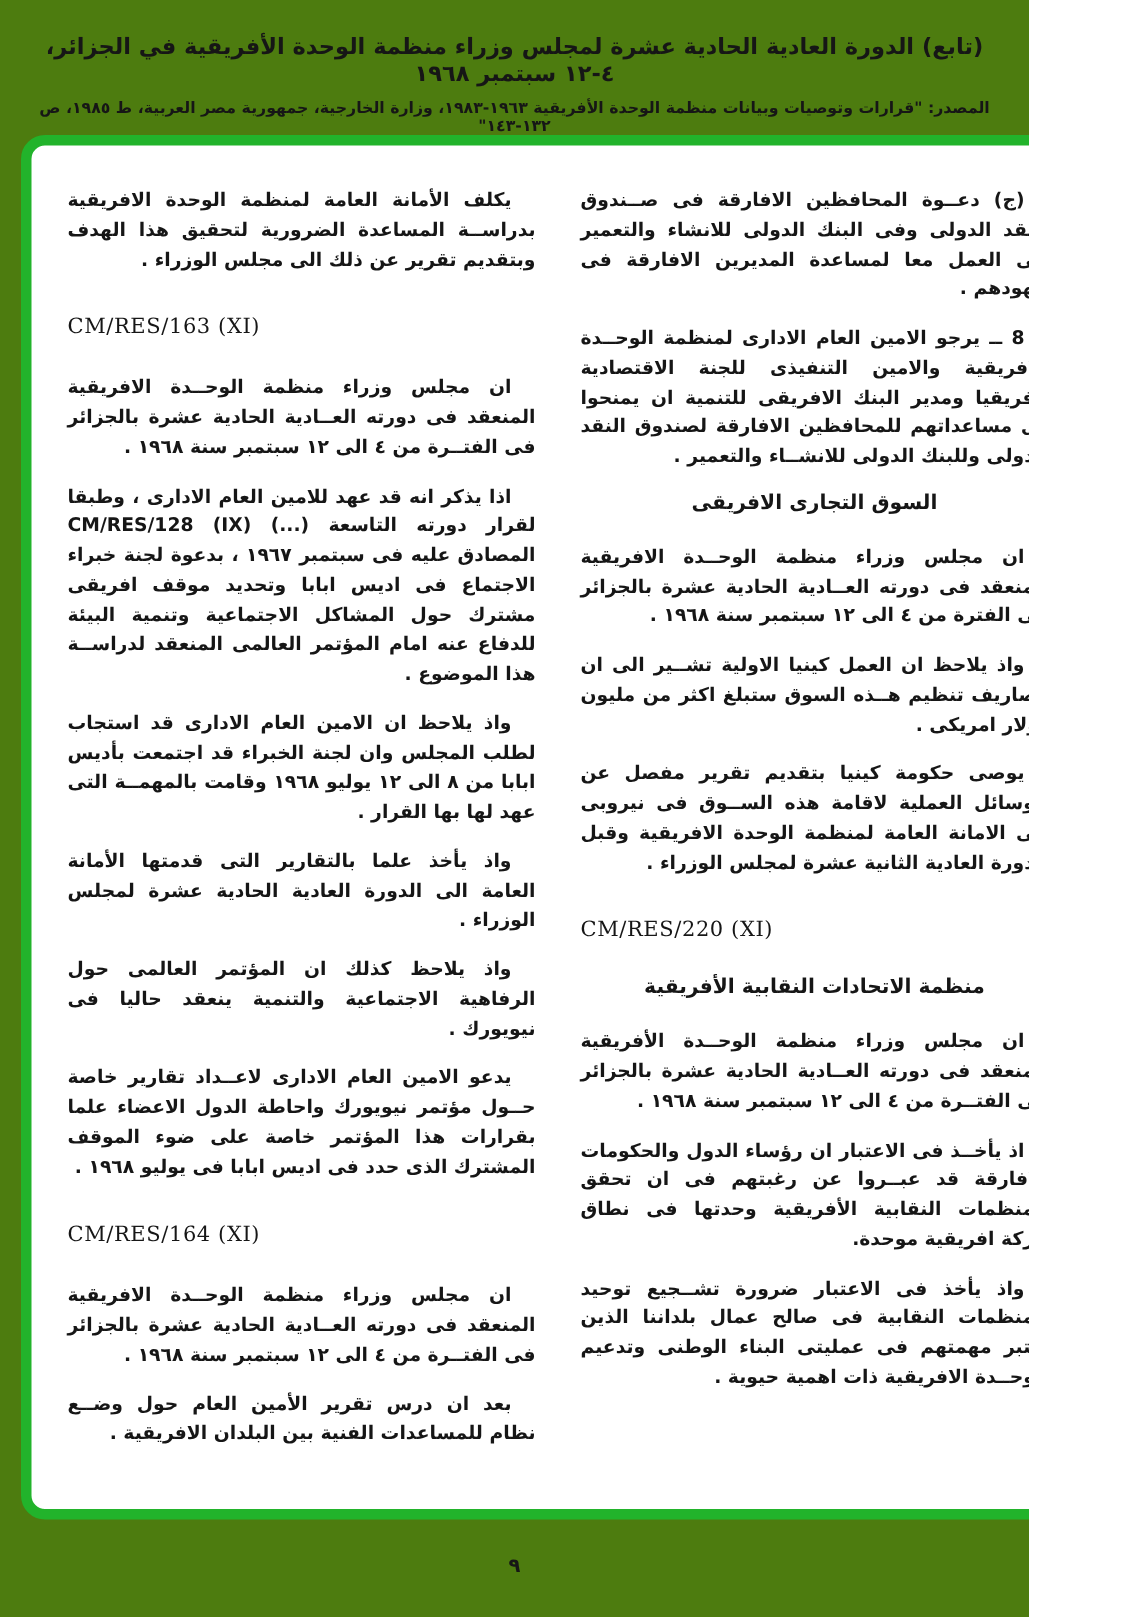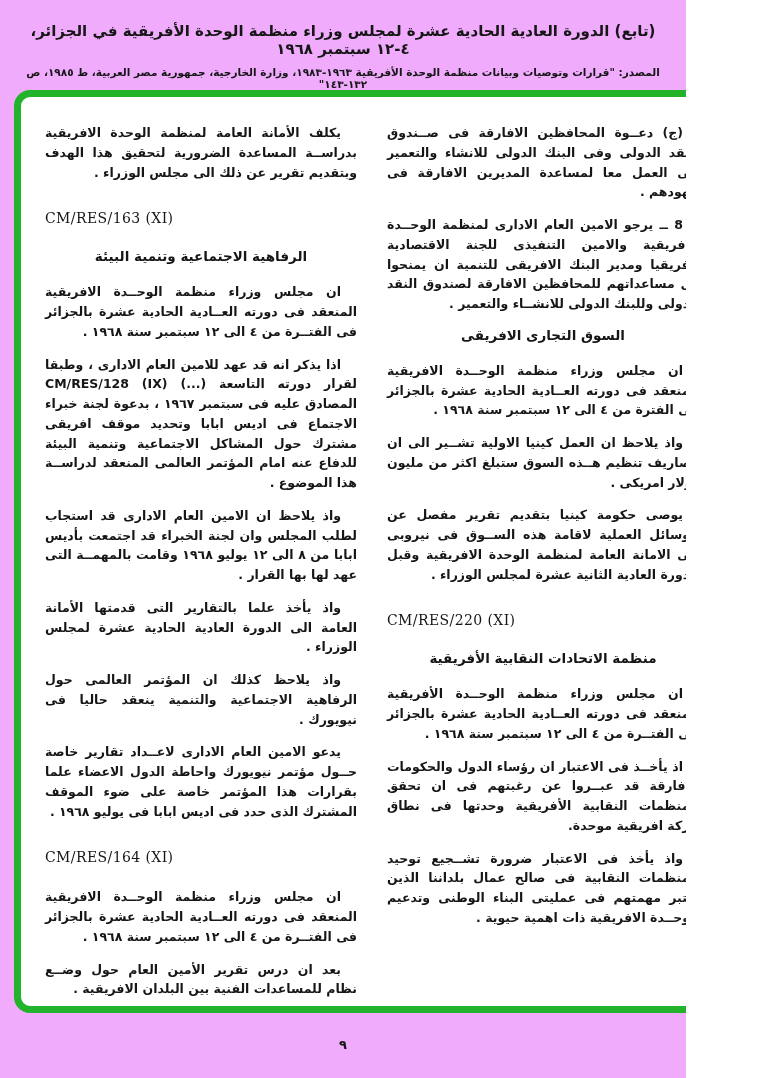--- a/index.html
+++ b/index.html
@@ -1,19 +1,19 @@
 <!DOCTYPE html>
 <html lang="ar"><head>
 <meta charset="utf-8">
 <style>
   html,body { margin:0; padding:0; background:#ffffff; }
   .page {
     position:relative;
     width:686px; height:1078px;
-    background:#f0abfc;
+    background:#4d7c0f;
     color:#161616;
     font-family:"DejaVu Sans", sans-serif;
     overflow:hidden;
   }
   
   .page-header {
     position:absolute; top:22px; left:0; right:0;
     direction:rtl; text-align:center;
   }
   .session-title {
@@ -101,21 +101,20 @@
         <h3 class="heading">منظمة الاتحادات النقابية الأفريقية</h3>
         <p class="para">ان مجلس وزراء منظمة الوحــدة الأفريقية المنعقد فى دورته العــادية الحادية عشرة بالجزائر فى الفتــرة من ٤ الى ١٢ سبتمبر سنة ١٩٦٨ .</p>
         <p class="para">اذ يأخــذ فى الاعتبار ان رؤساء الدول والحكومات الافارقة قد عبــروا عن رغبتهم فى ان تحقق المنظمات النقابية الأفريقية وحدتها فى نطاق حركة افريقية موحدة.</p>
         <p class="para">واذ يأخذ فى الاعتبار ضرورة تشــجيع توحيد المنظمات النقابية فى صالح عمال بلداننا الذين تعتبر مهمتهم فى عمليتى البناء الوطنى وتدعيم الوحــدة الافريقية ذات اهمية حيوية .</p>
 
       </div>
 
       <div class="col">
         <p class="para">يكلف الأمانة العامة لمنظمة الوحدة الافريقية بدراســة المساعدة الضرورية لتحقيق هذا الهدف وبتقديم تقرير عن ذلك الى مجلس الوزراء .</p>
         <div class="res-label">CM/RES/163 (XI)</div>
-        <h3 class="heading">الرفاهية الاجتماعية وتنمية البيئة</h3>
         <p class="para">ان مجلس وزراء منظمة الوحــدة الافريقية المنعقد فى دورته العــادية الحادية عشرة بالجزائر فى الفتــرة من ٤ الى ١٢ سبتمبر سنة ١٩٦٨ .</p>
         <p class="para">اذا يذكر انه قد عهد للامين العام الادارى ، وطبقا لقرار دورته التاسعة (...) CM/RES/128 (IX) المصادق عليه فى سبتمبر ١٩٦٧ ، بدعوة لجنة خبراء الاجتماع فى اديس ابابا وتحديد موقف افريقى مشترك حول المشاكل الاجتماعية وتنمية البيئة للدفاع عنه امام المؤتمر العالمى المنعقد لدراســة هذا الموضوع .</p>
         <p class="para">واذ يلاحظ ان الامين العام الادارى قد استجاب لطلب المجلس وان لجنة الخبراء قد اجتمعت بأديس ابابا من ٨ الى ١٢ يوليو ١٩٦٨ وقامت بالمهمــة التى عهد لها بها القرار .</p>
         <p class="para">واذ يأخذ علما بالتقارير التى قدمتها الأمانة العامة الى الدورة العادية الحادية عشرة لمجلس الوزراء .</p>
         <p class="para">واذ يلاحظ كذلك ان المؤتمر العالمى حول الرفاهية الاجتماعية والتنمية ينعقد حاليا فى نيويورك .</p>
         <p class="para">يدعو الامين العام الادارى لاعــداد تقارير خاصة حــول مؤتمر نيويورك واحاطة الدول الاعضاء علما بقرارات هذا المؤتمر خاصة على ضوء الموقف المشترك الذى حدد فى اديس ابابا فى يوليو ١٩٦٨ .</p>
         <div class="res-label">CM/RES/164 (XI)</div>
         <p class="para">ان مجلس وزراء منظمة الوحــدة الافريقية المنعقد فى دورته العــادية الحادية عشرة بالجزائر فى الفتــرة من ٤ الى ١٢ سبتمبر سنة ١٩٦٨ .</p>
         <p class="para">بعد ان درس تقرير الأمين العام حول وضــع نظام للمساعدات الفنية بين البلدان الافريقية .</p>
 

